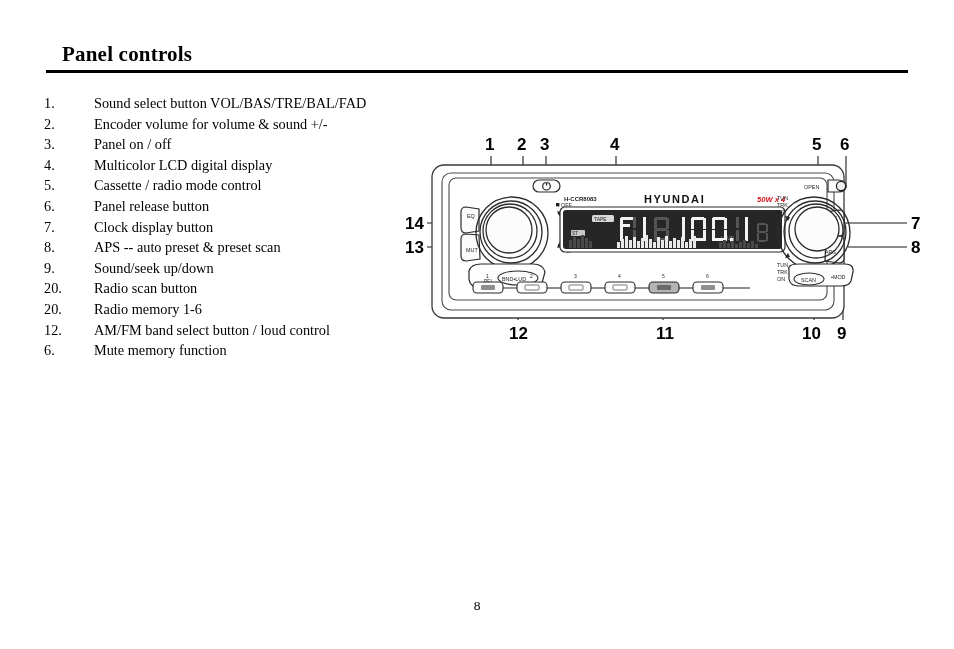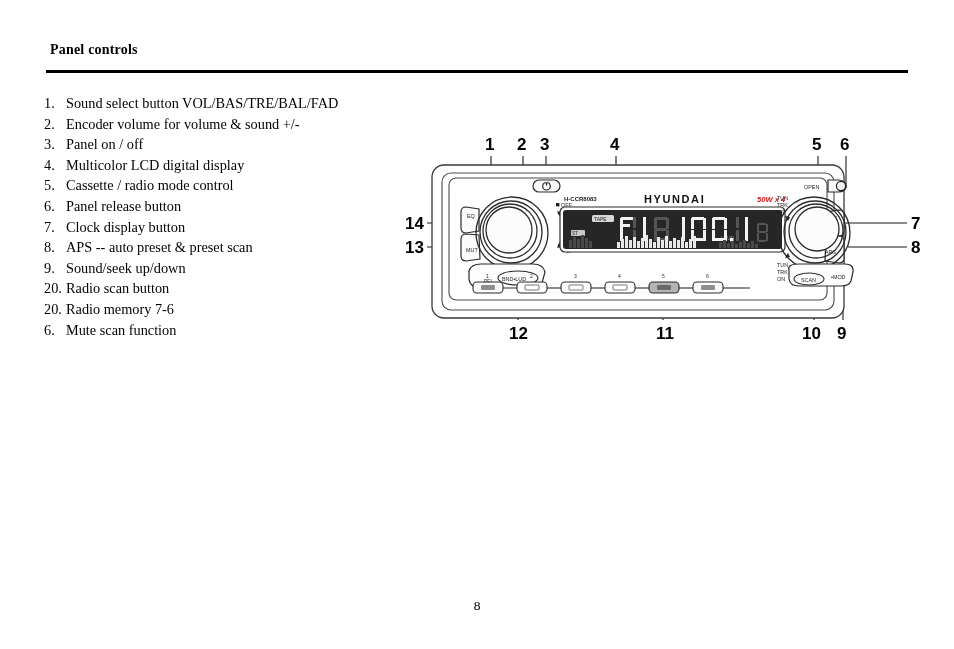--- a/index.html
+++ b/index.html
@@ -12,24 +12,24 @@
     height: 649px;
     position: relative;
     font-family: "Liberation Serif", serif;
     color: #000;
     overflow: hidden;
   }
 
   
   #page-title {
     position: absolute;
-    left: 50px;
+    left: 62px;
     top: 42px;
     font-family: "Liberation Serif", serif;
-    font-size: 14px;
+    font-size: 21px;
     font-weight: bold;
     letter-spacing: 0.2px;
   }
   #title-rule {
     position: absolute;
     left: 46px;
     top: 70px;
     width: 862px;
     height: 3px;
     background: #000;
@@ -49,20 +49,21 @@
     line-height: 20.6px;
     white-space: nowrap;
   }
   .list-num {
     width: 22px;
     flex: 0 0 22px;
     text-align: left;
   }
   .list-text {
     flex: 1 1 auto;
+    margin-left: 28px;
   }
 
   
   #diagram {
     position: absolute;
     left: 405px;
     top: 128px;
     width: 524px;
     height: 226px;
   }
@@ -196,25 +197,29 @@
   <div class="list-row">
     <span class="list-num">9.</span>
     <span class="list-text">Sound/seek up/down</span>
   </div>
   <div class="list-row">
     <span class="list-num">20.</span>
     <span class="list-text">Radio scan button</span>
   </div>
   <div class="list-row">
     <span class="list-num">20.</span>
-    <span class="list-text">Radio memory 7-6</span>
+    <span class="list-text">Radio memory 1-6</span>
+  </div>
+  <div class="list-row">
+    <span class="list-num">12.</span>
+    <span class="list-text">AM/FM band select button / loud control</span>
   </div>
   <div class="list-row">
     <span class="list-num">6.</span>
-    <span class="list-text">Mute scan function</span>
+    <span class="list-text">Mute memory function</span>
   </div>
 </div>
 
 <div id="diagram">
 <svg width="524" height="226" viewBox="0 0 524 226" xmlns="http://www.w3.org/2000/svg">
 
   <g>
     <path class="lead" d="M86 28 L86 90"></path>
     <path class="lead" d="M118 28 L118 86"></path>
     <path class="lead" d="M141 28 L141 57"></path>

